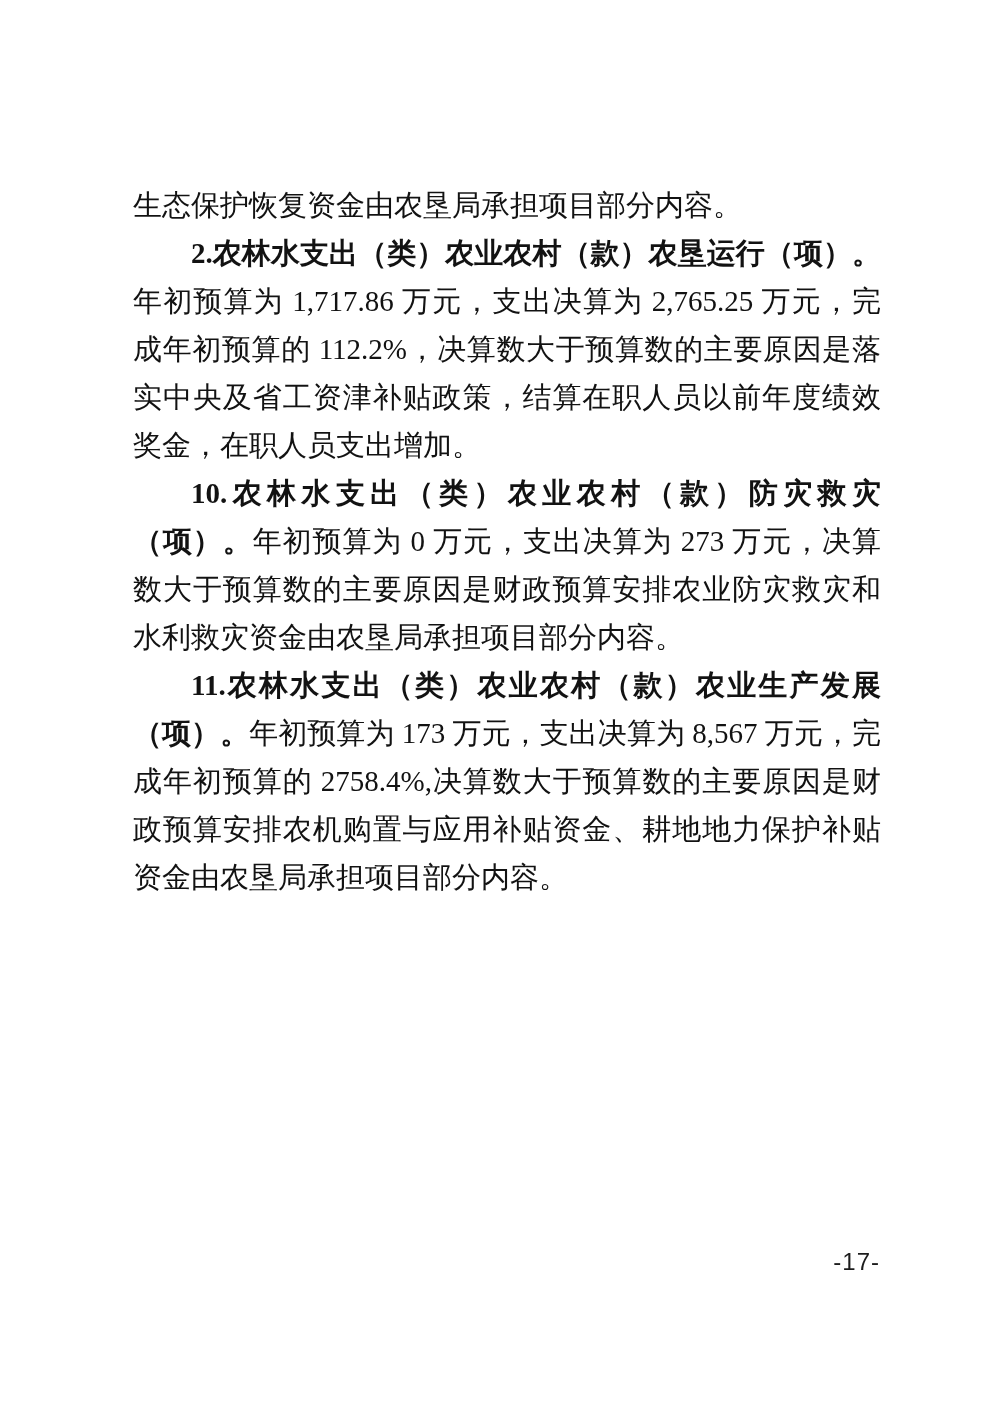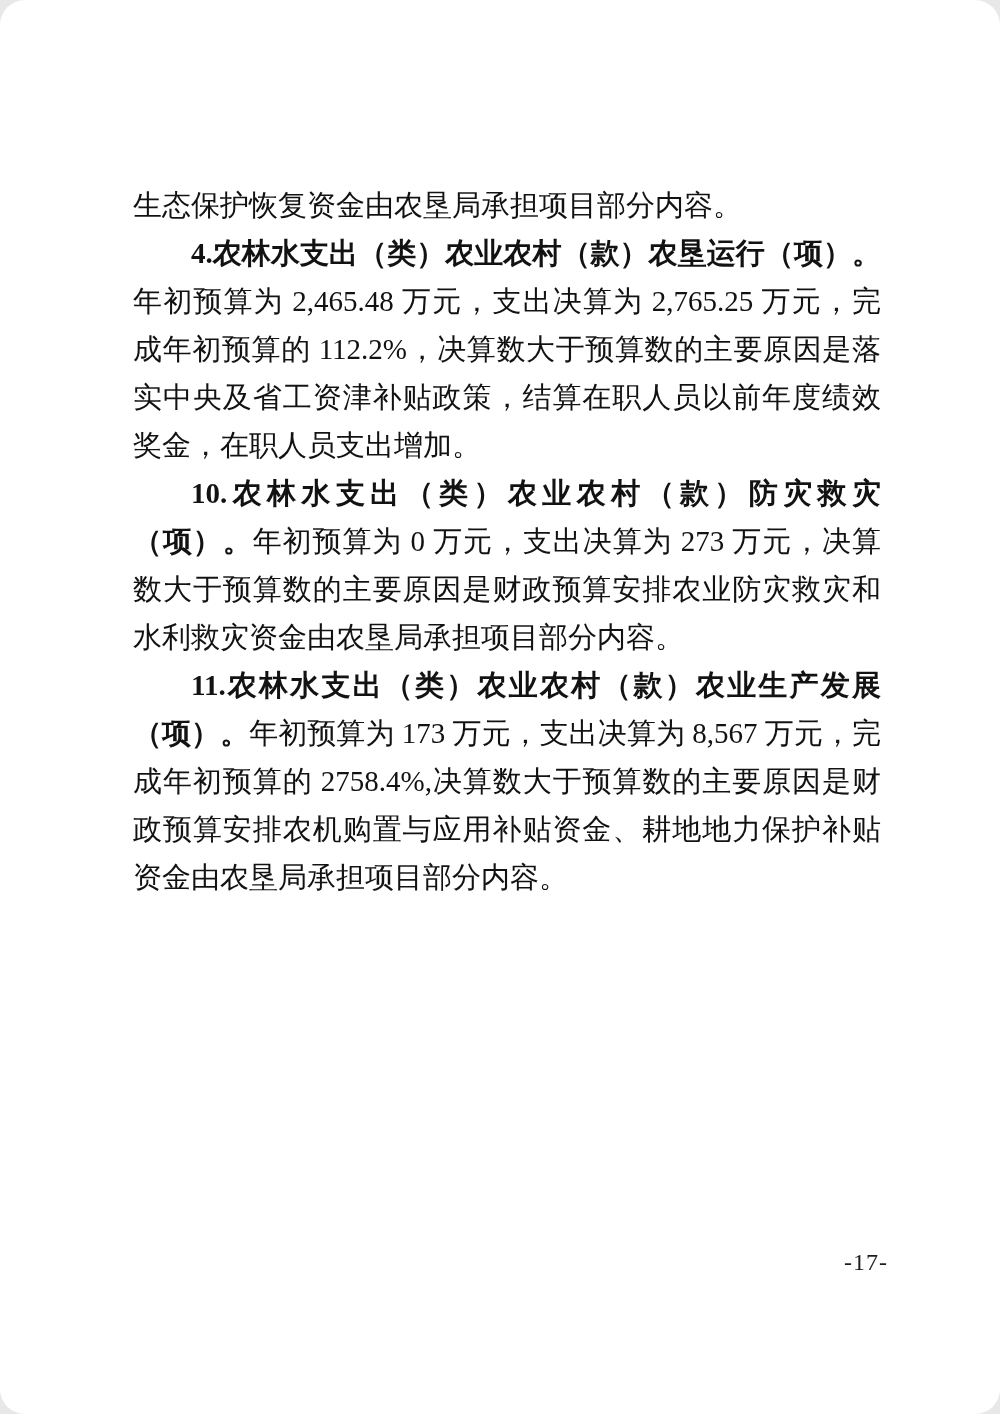--- a/index.html
+++ b/index.html
@@ -7,21 +7,20 @@
     padding: 0;
     background: #e8e8e8;
   }
   .page {
     position: relative;
     width: 1000px;
     height: 1414px;
     margin: 0 auto;
     background: #ffffff;
     overflow: hidden;
-    border-radius: 25px;
   }
   .text-block {
     position: absolute;
     left: 133px;
     top: 181px;
     width: 748px;
     font-family: "Liberation Serif", "DejaVu Serif", serif;
     font-size: 29px;
     line-height: 48px;
     color: #121212;
@@ -34,32 +33,32 @@
   }
   .para.indent {
     text-indent: 2em;
   }
   .seg.bold {
     font-weight: 700;
   }
   .page-number {
     position: absolute;
     top: 1247px;
-    right: 112px;
-    font-family: Liberation Serif, serif;
+    right: 120px;
+    font-family: Liberation Sans, sans-serif;
     font-size: 24px;
     line-height: 30px;
     color: #1c1c1c;
     letter-spacing: 1px;
   }
 </style>
 </head>
 <body>
 
 <div class="page">
   <div class="text-block">
       <p class="para"><span class="seg">生态保护恢复资金由农垦局承担项目部分内容。</span></p>
-      <p class="para indent"><span class="seg bold">4.农林水支出（类）农业农村（款）农垦运行（项）。</span><span class="seg">年初预算为 2,465.48 万元，支出决算为 2,765.25 万元，完成年初预算的 112.2%，决算数大于预算数的主要原因是落实中央及省工资津补贴政策，结算在职人员以前年度绩效奖金，在职人员支出增加。</span></p>
+      <p class="para indent"><span class="seg bold">2.农林水支出（类）农业农村（款）农垦运行（项）。</span><span class="seg">年初预算为 1,717.86 万元，支出决算为 2,765.25 万元，完成年初预算的 112.2%，决算数大于预算数的主要原因是落实中央及省工资津补贴政策，结算在职人员以前年度绩效奖金，在职人员支出增加。</span></p>
       <p class="para indent"><span class="seg bold">10.农林水支出（类）农业农村（款）防灾救灾（项）。</span><span class="seg">年初预算为 0 万元，支出决算为 273 万元，决算数大于预算数的主要原因是财政预算安排农业防灾救灾和水利救灾资金由农垦局承担项目部分内容。</span></p>
       <p class="para indent"><span class="seg bold">11.农林水支出（类）农业农村（款）农业生产发展（项）。</span><span class="seg">年初预算为 173 万元，支出决算为 8,567 万元，完成年初预算的 2758.4%,决算数大于预算数的主要原因是财政预算安排农机购置与应用补贴资金、耕地地力保护补贴资金由农垦局承担项目部分内容。</span></p>
     </div>
   <div class="page-number">-17-</div>
 </div>
 
 </body></html>

